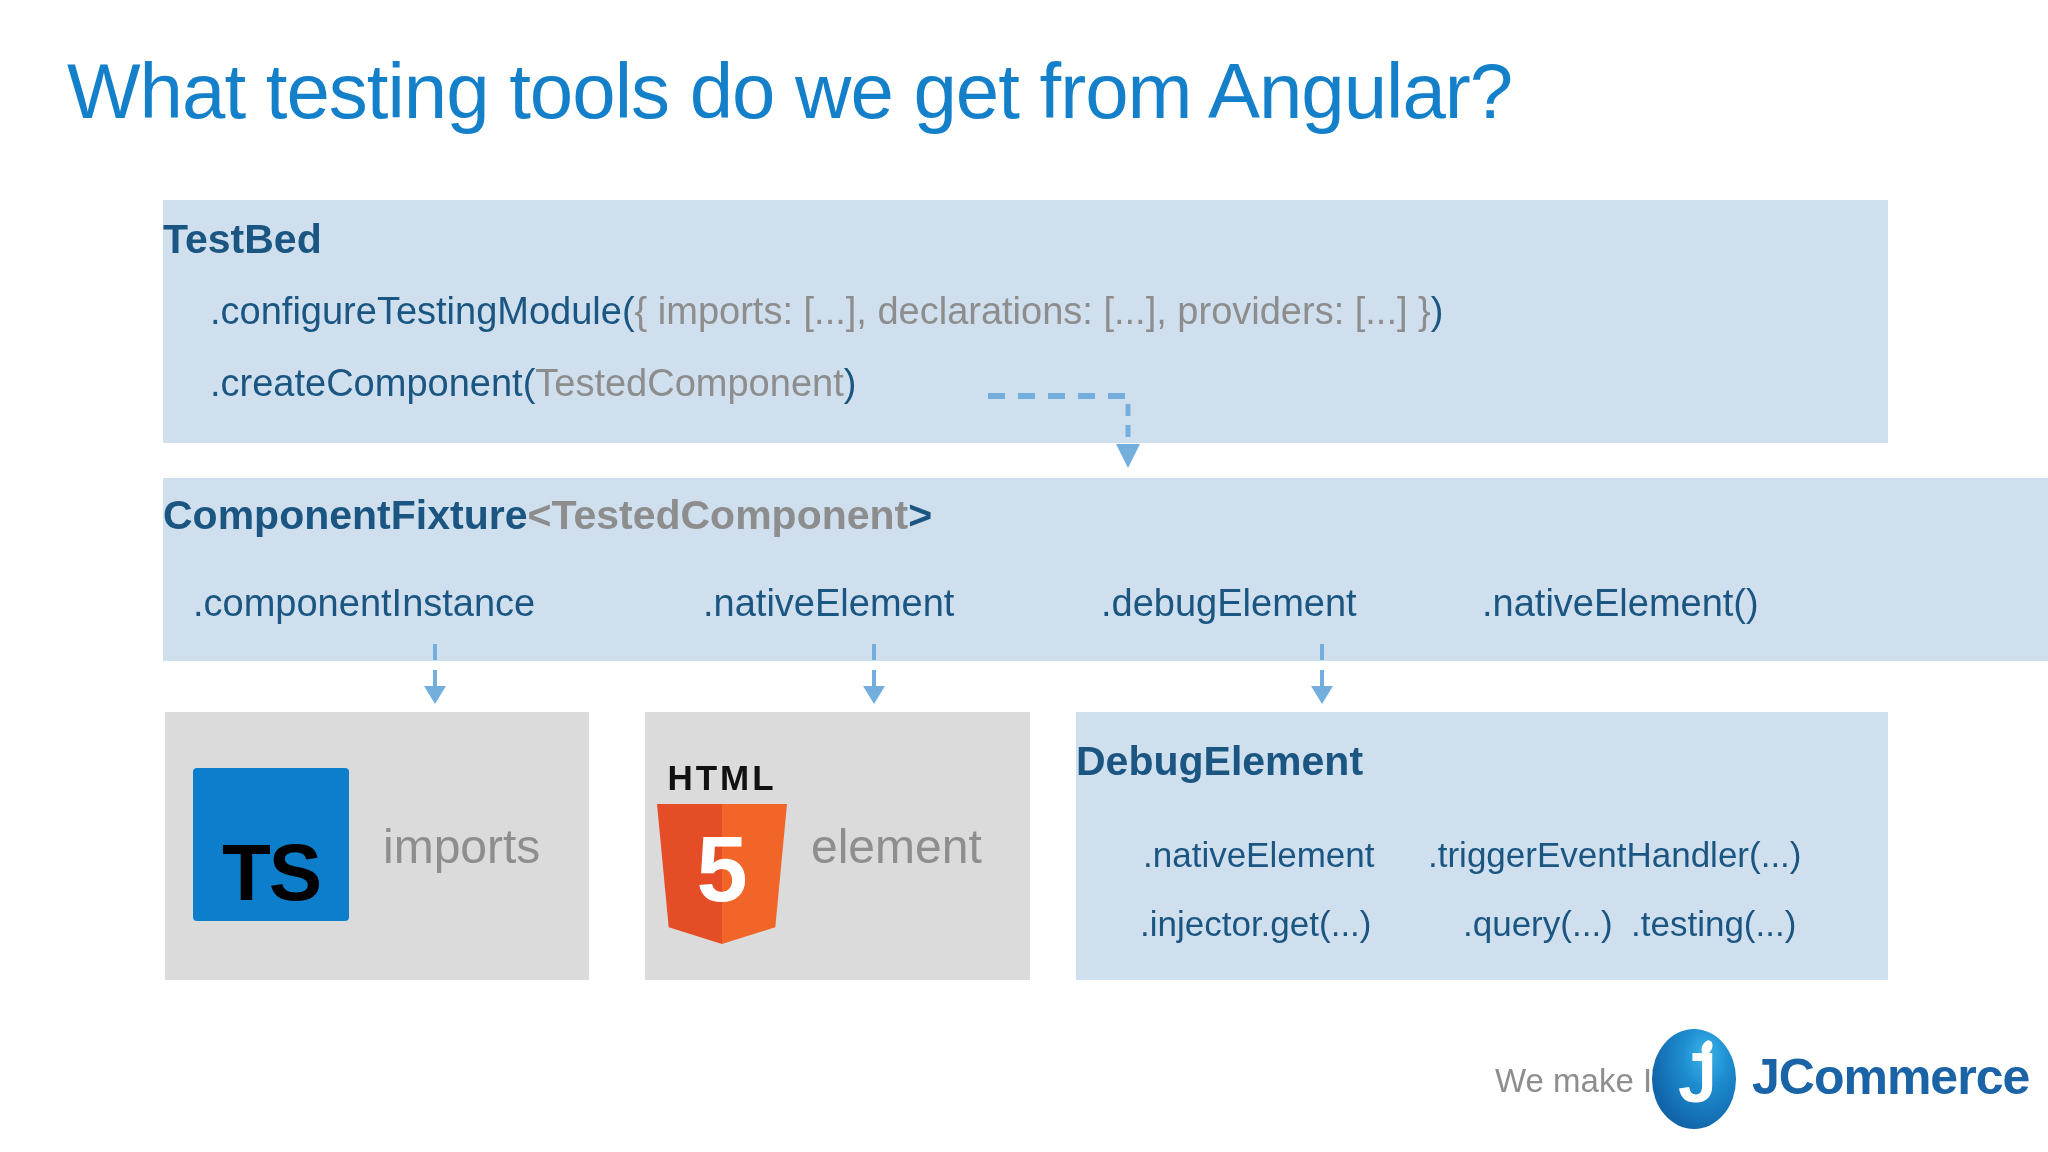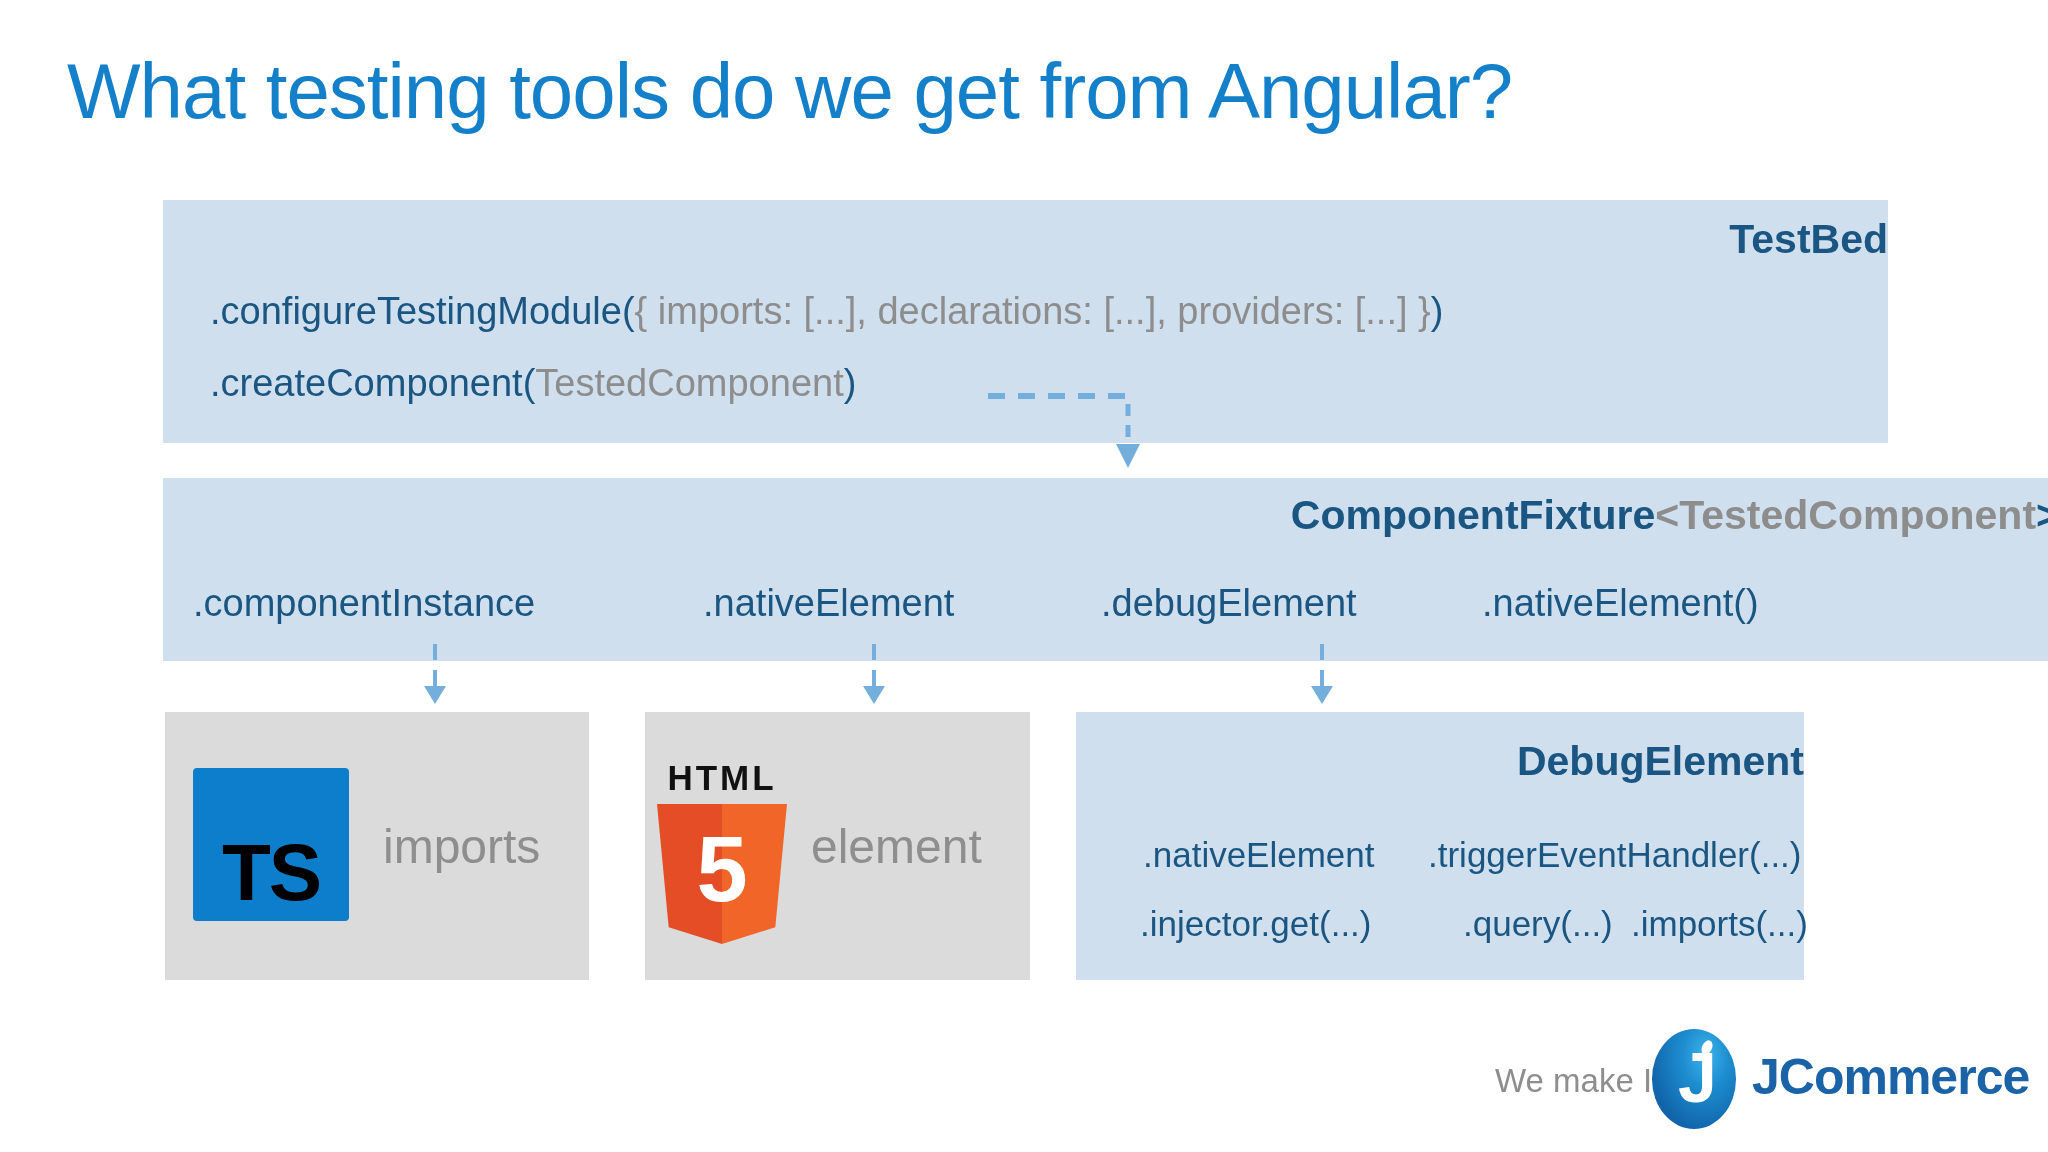--- a/index.html
+++ b/index.html
@@ -8,21 +8,21 @@
     font-family:"Liberation Sans", sans-serif;
   }
   .title{
     position:absolute;left:55px;top:34px;margin:12px;
     font-size:78px;font-weight:400;letter-spacing:-1px;color:#1480ca;
   }
   .box{position:absolute;}
   .bluebox{background:#cfdfee;}
   .graybox{background:#dbdbdb;}
   .box-title{
-    position:absolute;left:0;right:0;text-align:right;
+    position:absolute;left:0;right:0;text-align:left;
     font-size:41px;font-weight:700;color:#1a5681;white-space:pre;
   }
   .code-line{position:absolute;font-size:38px;white-space:pre;color:#1a5681;}
   .blue{color:#1a5681;}
   .gray{color:#8d8d8d;}
 
   
   .testbed{left:163px;top:200px;width:1725px;height:243px;}
   .testbed .box-title{top:16px;}
   .testbed .line1{left:47px;top:90px;}
@@ -30,21 +30,21 @@
 
   
   .fixture{left:163px;top:478px;width:1897px;height:183px;}
   .fixture .box-title{top:14px;font-weight:700;}
   .member{position:absolute;top:104px;font-size:38px;color:#1a5681;white-space:pre;}
   .m0{left:30px;}.m1{left:540px;}.m2{left:938px;}.m3{left:1319px;}
 
   
   .instance-box{left:165px;top:712px;width:424px;height:268px;}
   .element-box{left:645px;top:712px;width:385px;height:268px;}
-  .debug-box{left:1076px;top:712px;width:728px;height:268px;text-decoration:underline;}
+  .debug-box{left:1076px;top:712px;width:812px;height:268px;text-decoration:underline;}
 
   .ts-logo{
     position:absolute;left:28px;top:56px;width:156px;height:153px;
     background:#0d7ecb;border-radius:4px;
     display:flex;align-items:flex-end;justify-content:center;
   }
   .ts-logo span{color:#000000;font-size:80px;font-weight:700;line-height:1;padding-bottom:8px;letter-spacing:-2px;}
   .side-label{
     position:absolute;top:0;bottom:0;display:flex;align-items:center;
     font-size:48px;font-weight:300;color:#8e8e8e;
@@ -131,21 +131,21 @@
     </div>
     <div class="side-label">element</div>
   </section>
 
   <section class="box bluebox debug-box">
     <div class="box-title">DebugElement</div>
     <span class="dmember r1a">.nativeElement</span>
     <span class="dmember r1b">.triggerEventHandler(...)</span>
     <span class="dmember r2a">.injector.get(...)</span>
     <span class="dmember r2b">.query(...)</span>
-    <span class="dmember r2c">.imports(...)</span>
+    <span class="dmember r2c">.testing(...)</span>
   </section>
 
   <svg class="arrows" width="2048" height="1152" viewBox="0 0 2048 1152">
 
     <g stroke="#74aedd" fill="#74aedd">
       <line x1="988" y1="396" x2="1128" y2="396" stroke-width="6" stroke-dasharray="17 13" fill="none"></line>
       <line x1="1128" y1="404" x2="1128" y2="446" stroke-width="5" stroke-dasharray="12 9" fill="none"></line>
       <polygon points="1116,444 1140,444 1128,468" stroke="none"></polygon>
     </g>
 

